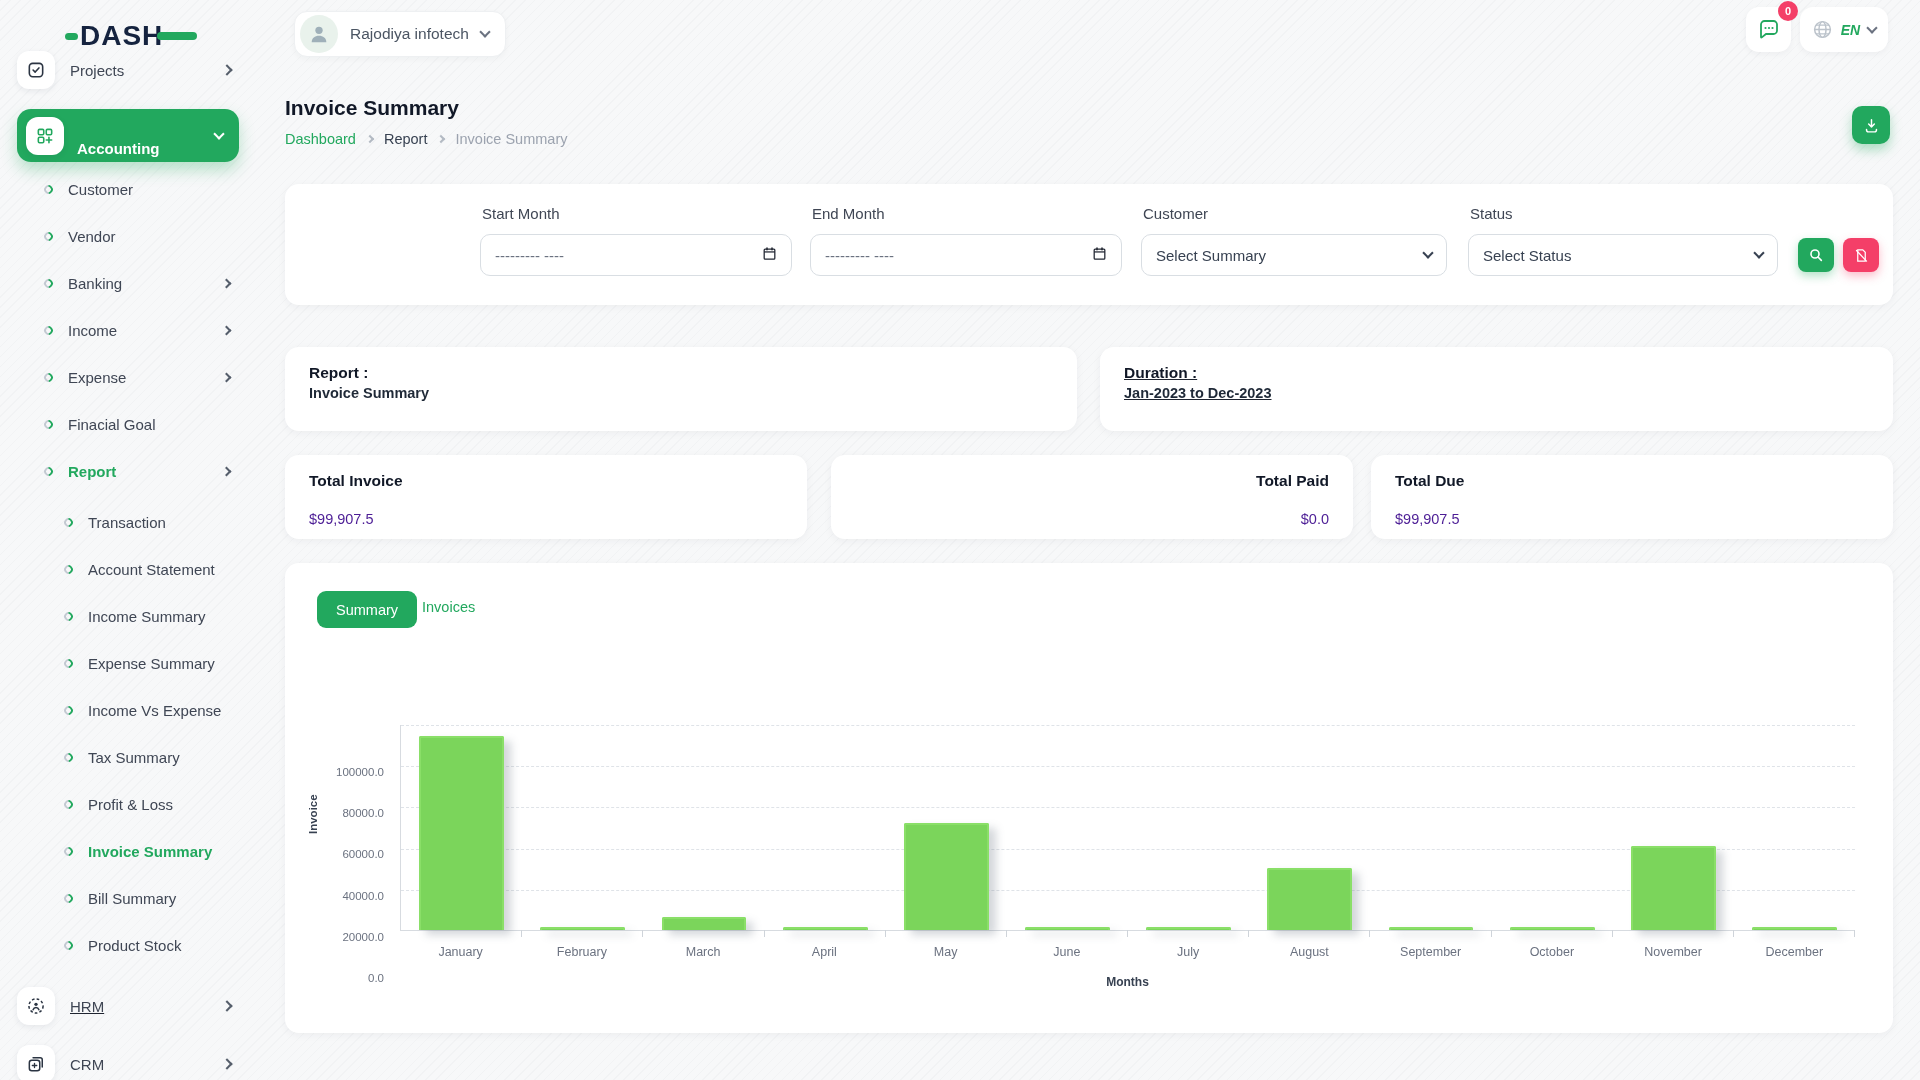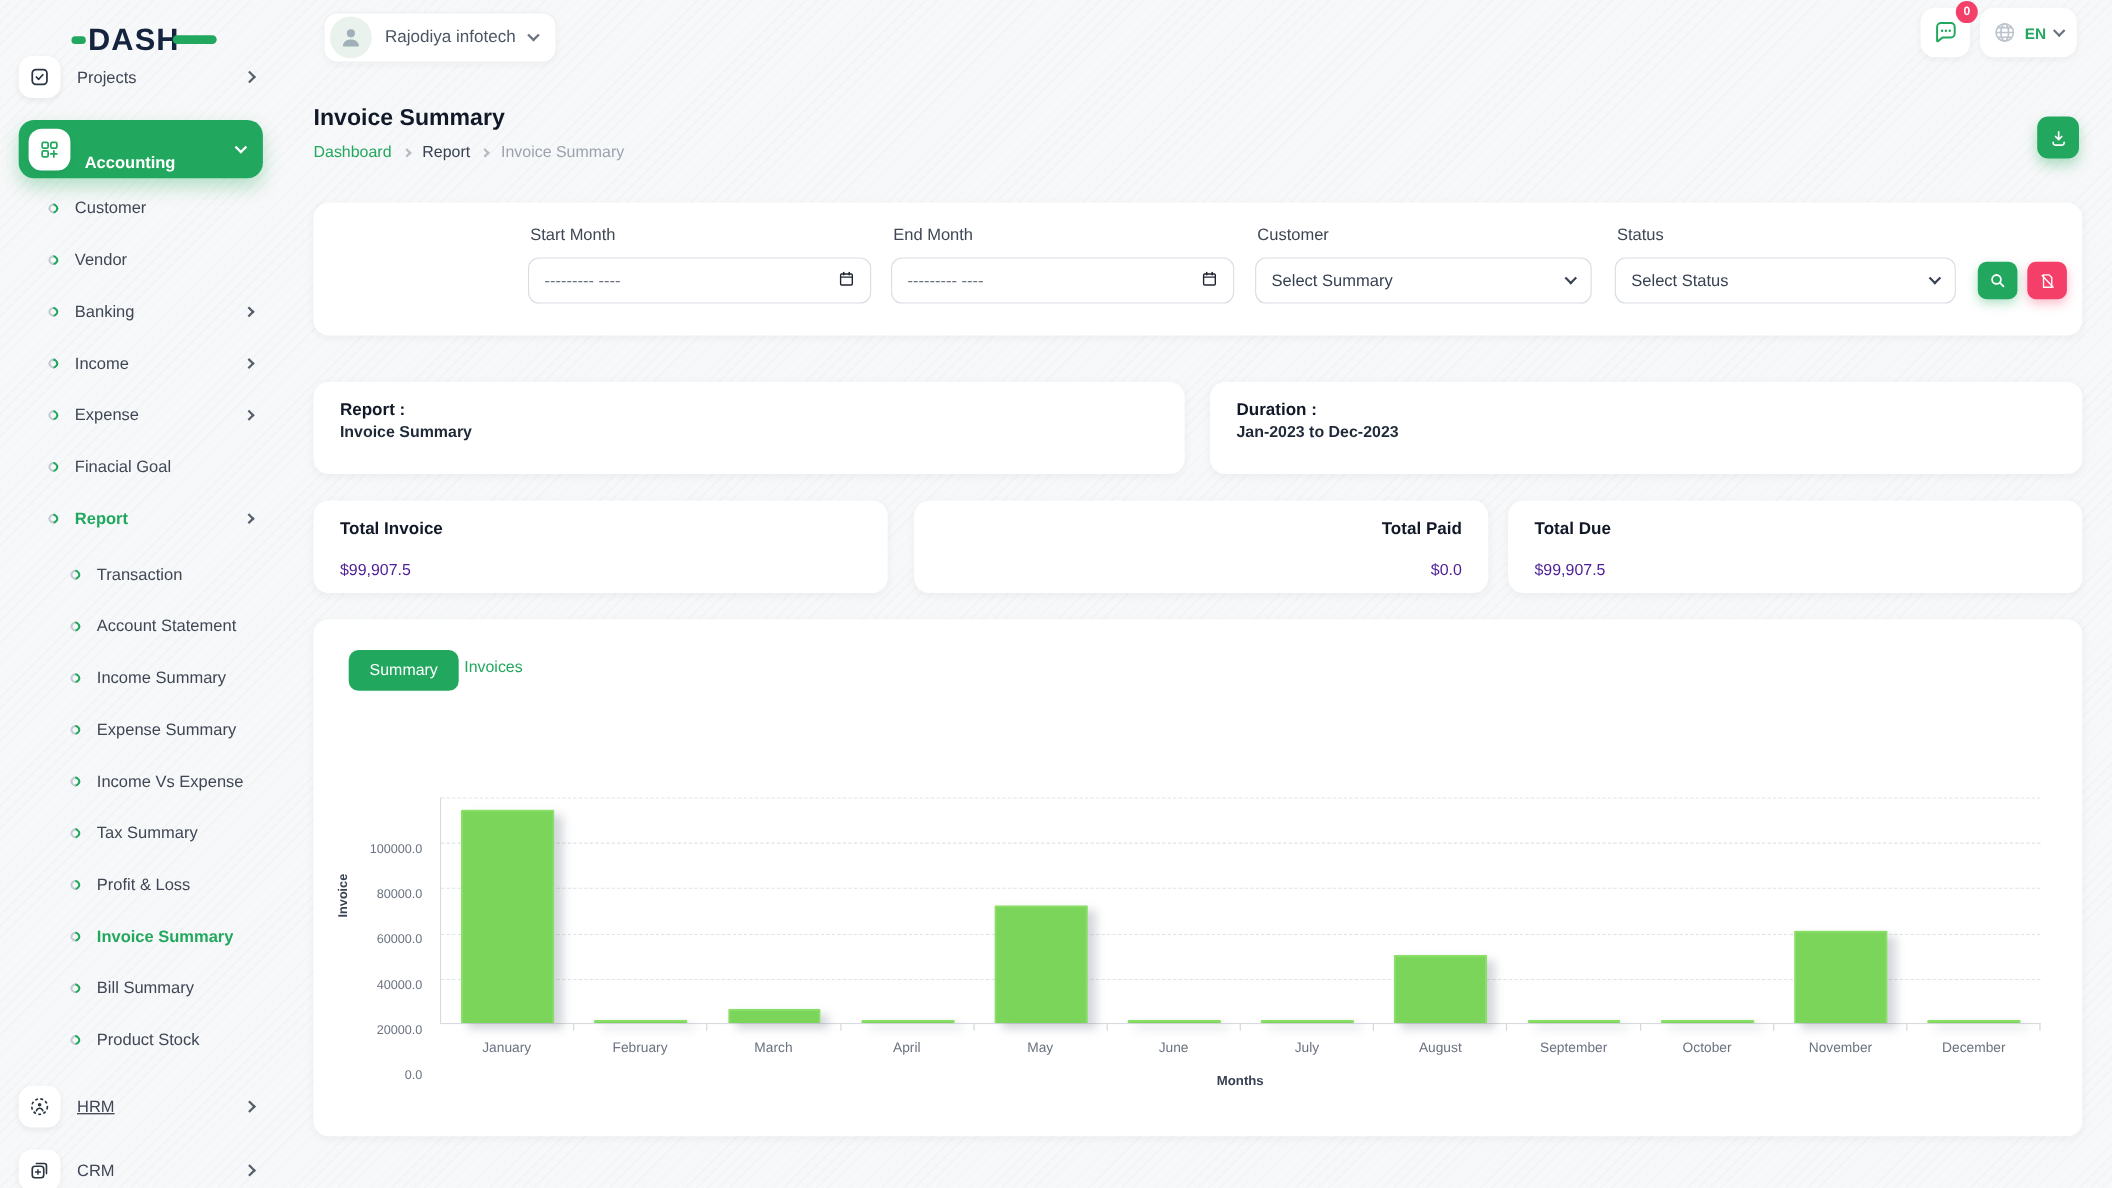--- a/index.html
+++ b/index.html
@@ -28,21 +28,21 @@
   .chev { display:inline-block; width:8px; height:8px; border-top:2px solid #6b7280; border-right:2px solid #6b7280; }
   .chev-d { transform:rotate(135deg); margin-top:-4px; }
   .chev-r { transform:rotate(45deg); }
   .chev-white { border-color:#fff; }
 
   .msg-box { left:1746px; top:7px; width:45px; height:45px; border-radius:13px; background:#fff; cursor:pointer;
     box-shadow:0 2px 6px rgba(30,40,60,.05); display:flex; align-items:center; justify-content:center; }
   .msg-badge { position:absolute; top:-6px; right:-7px; min-width:20px; height:20px; border-radius:10px; background:#f43f68;
     color:#fff; font-size:11px; font-weight:700; display:flex; align-items:center; justify-content:center; padding:0 5px; }
   .lang-box { left:1800px; top:7px; width:88px; height:45px; border-radius:13px; background:#fff; cursor:pointer;
-    box-shadow:0 2px 6px rgba(30,40,60,.05); display:flex; align-items:center; justify-content:center; gap:8px; }
+    box-shadow:0 2px 6px rgba(30,40,60,.05); display:flex; align-items:center; justify-content:center; gap:8px;font-style:italic; }
   .lang-code { color:#22a85e; font-weight:700; font-size:14px; }
 
   
   .sidebar { left:0; top:0; width:258px; height:1080px; }
   .icon-box { width:38px; height:38px; border-radius:12px; background:#fff; box-shadow:0 2px 6px rgba(30,40,60,.08);
     display:flex; align-items:center; justify-content:center; flex:0 0 auto; }
   .side-top-row { left:17px; top:46px; width:222px; height:48px; display:flex; align-items:center; gap:15px; cursor:pointer; }
   .side-top-row .label, .bot-row .label { font-size:15px; color:#3f4654; }
   .side-top-row .chev, .bot-row .chev { margin-left:auto; margin-right:8px; border-color:#555e6b; }
 
@@ -78,21 +78,21 @@
     display:flex; align-items:center; padding:0 14px; font-size:15px; color:#6b7280; cursor:pointer; }
   .f-input .chev { margin-left:auto; border-color:#374151; }
   .f-input.select { color:#374151; }
   .icon-btn { position:absolute; top:54px; width:36px; height:34px; border:none; border-radius:8px; cursor:pointer;
     display:flex; align-items:center; justify-content:center; }
   .btn-green { background:#22a85e; box-shadow:0 4px 10px rgba(34,168,94,.35); }
   .btn-pink { background:#f43f68; box-shadow:0 4px 10px rgba(244,63,104,.35); }
 
   
   .report-card { left:285px; top:347px; width:792px; height:84px; padding:17px 24px; }
-  .duration-card { left:1100px; top:347px; width:793px; height:84px; padding:17px 24px; }
+  .duration-card { left:1100px; top:347px; width:793px; height:84px; padding:17px 24px;text-decoration:underline; }
   .info-l1 { font-size:15.5px; font-weight:700; color:#111827; }
   .info-l2 { font-size:14.5px; font-weight:700; color:#1f2937; margin-top:3px; }
 
   .tot-card { top:455px; width:522px; height:84px; padding:17px 24px; }
   .tot-label { font-size:15.5px; font-weight:700; color:#111827; }
   .tot-value { font-size:14.5px; color:#4c1d95; margin-top:21px; }
 
   
   .chart-card { left:285px; top:563px; width:1608px; height:470px; }
   .tab-pill { position:absolute; left:32px; top:28px; height:37px; padding:0 19px; border:none; border-radius:9px;

